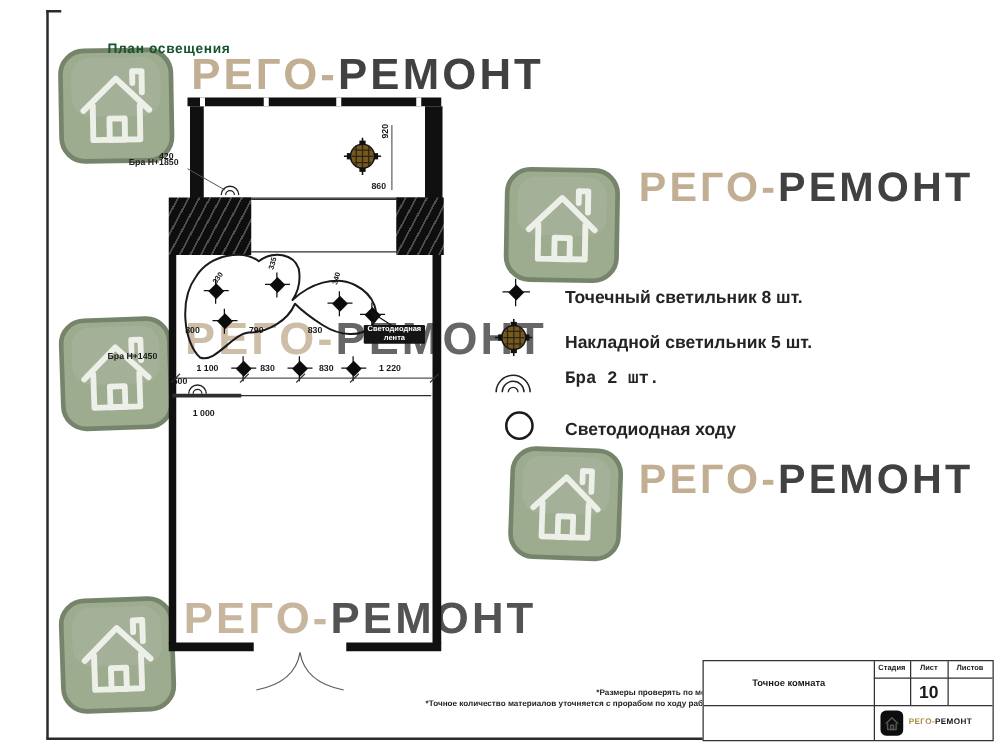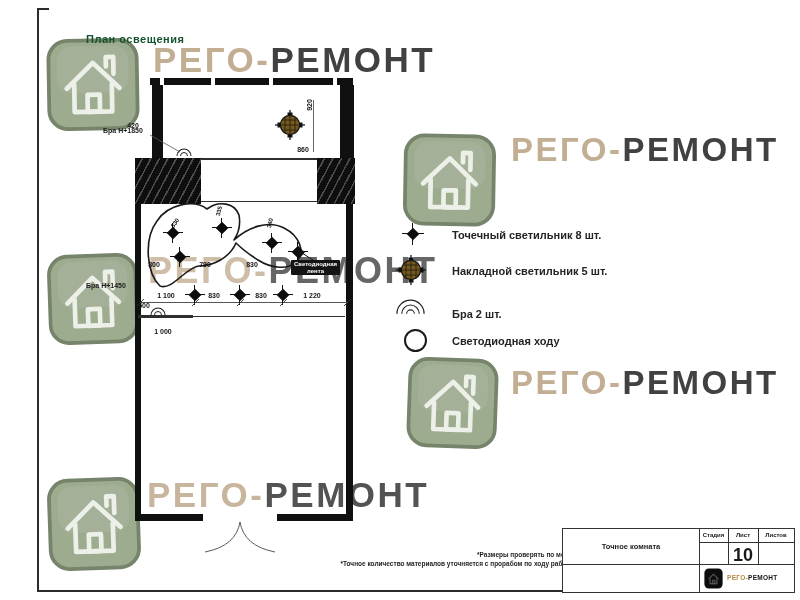--- a/index.html
+++ b/index.html
@@ -36,21 +36,21 @@
   .led-circle{position:absolute;width:19px;height:19px;border:2px solid #1a1a1a;border-radius:50%;z-index:4;background:#fff;}
 
   
   .dim{position:absolute;font-size:7px;font-weight:600;color:#151515;z-index:5;white-space:nowrap;}
   .dim.center{transform:translateX(-50%);}
   .plan-label{position:absolute;font-size:7px;font-weight:700;color:#1c1c1c;z-index:5;white-space:nowrap;}
   .led-tag{position:absolute;z-index:6;background:#141414;color:#ffffff;font-size:6px;line-height:6.5px;
     font-weight:700;padding:1px 3px;text-align:center;border-radius:1px;}
 
   
-  .leg-label{position:absolute;left:452px;font-size:11px;font-weight:700;color:#242424;z-index:4;white-space:nowrap;}
+  .leg-label{position:absolute;left:452px;font-size:14px;font-weight:700;color:#242424;z-index:4;white-space:nowrap;}
 
   
   .sheet-title{position:absolute;left:86px;top:33px;font-size:11px;font-weight:700;color:#14532d;z-index:6;letter-spacing:.5px;}
   .notes{position:absolute;right:225px;top:550px;text-align:right;font-size:6.5px;font-weight:700;
          color:#1e1e1e;line-height:9px;z-index:4;white-space:nowrap;}
 
   
   .tb{position:absolute;left:562px;top:528px;width:231px;height:63px;border:1px solid #333;z-index:6;background:#fff;}
   .tb-line{position:absolute;background:#333;}
   .tb-text{position:absolute;color:#1a1a1a;white-space:nowrap;}
@@ -248,42 +248,42 @@
     <rect x="3" y="15" width="4" height="6" fill="#111"></rect>
       <rect x="29" y="15" width="4" height="6" fill="#111"></rect>
   </svg>
   <div class="leg-label" style="top:265px;">Накладной светильник 5 шт.</div>
 
   <svg class="abs" style="left:394px;top:296px;z-index:4;" width="33" height="20" viewBox="0 0 34 20">
     <path d="M3 18 A14 14 0 0 1 31 18" fill="none" stroke="#222" stroke-width="1.3"></path>
     <path d="M8 18 A9 9 0 0 1 26 18" fill="none" stroke="#222" stroke-width="1.2"></path>
     <path d="M13 18 A4 4 0 0 1 21 18" fill="none" stroke="#222" stroke-width="1.1"></path>
   </svg>
-  <div class="leg-label" style="top:308px;">Бра 2 шт.</div>
+  <div class="leg-label" style="top:295px;font-family:Liberation Mono, monospace;">Бра 2 шт.</div>
 
   <div class="led-circle" style="left:404px;top:329px;"></div>
   <div class="leg-label" style="top:335px;">Светодиодная ходу</div>
 
   <div class="notes">
     <div>*Размеры проверять по месту</div>
     <div>*Точное количество материалов уточняется с прорабом по ходу работы</div>
   </div>
 
   <div class="tb">
     <div class="tb-line" style="left:136px;top:0;width:1px;height:63px;"></div>
     <div class="tb-line" style="left:165px;top:0;width:1px;height:35px;"></div>
     <div class="tb-line" style="left:195px;top:0;width:1px;height:35px;"></div>
     <div class="tb-line" style="left:136px;top:13px;width:95px;height:1px;"></div>
     <div class="tb-line" style="left:0;top:35px;width:231px;height:1px;"></div>
 
     <div class="tb-text" style="left:0;top:13px;width:136px;text-align:center;font-size:7.5px;font-weight:700;">Точное комната</div>
     <div class="tb-text" style="left:136px;top:3px;width:29px;text-align:center;font-size:6px;font-weight:700;">Стадия</div>
     <div class="tb-text" style="left:165px;top:3px;width:30px;text-align:center;font-size:6px;font-weight:700;">Лист</div>
     <div class="tb-text" style="left:195px;top:3px;width:36px;text-align:center;font-size:6px;font-weight:700;">Листов</div>
-    <div class="tb-text" style="left:165px;top:16px;width:30px;text-align:center;font-size:18px;font-weight:800;">10</div>
+    <div class="tb-text" style="left:165px;top:16px;width:30px;text-align:center;font-size:14px;font-weight:800;">10</div>
 
     <svg class="abs" style="left:141px;top:39px;" width="19" height="21" viewBox="0 0 100 110">
       <rect x="2" y="2" width="96" height="106" rx="24" fill="#0d0d0d"></rect>
       <g fill="none" stroke="#ffffff" stroke-width="6" opacity="0.3" stroke-linejoin="round">
         <path d="M24 58 L50 32 L76 58"></path>
           <path d="M32 55 V82 H68 V55"></path>
           <rect x="45" y="64" width="12" height="18"></rect>
       </g>
     </svg>
     <div class="tb-text tb-logo-brand" style="left:164px;top:45px;font-size:6.5px;font-weight:800;letter-spacing:.3px;"><span class="wm-a">РЕГО-</span><span class="wm-b">РЕМОНТ</span></div>

